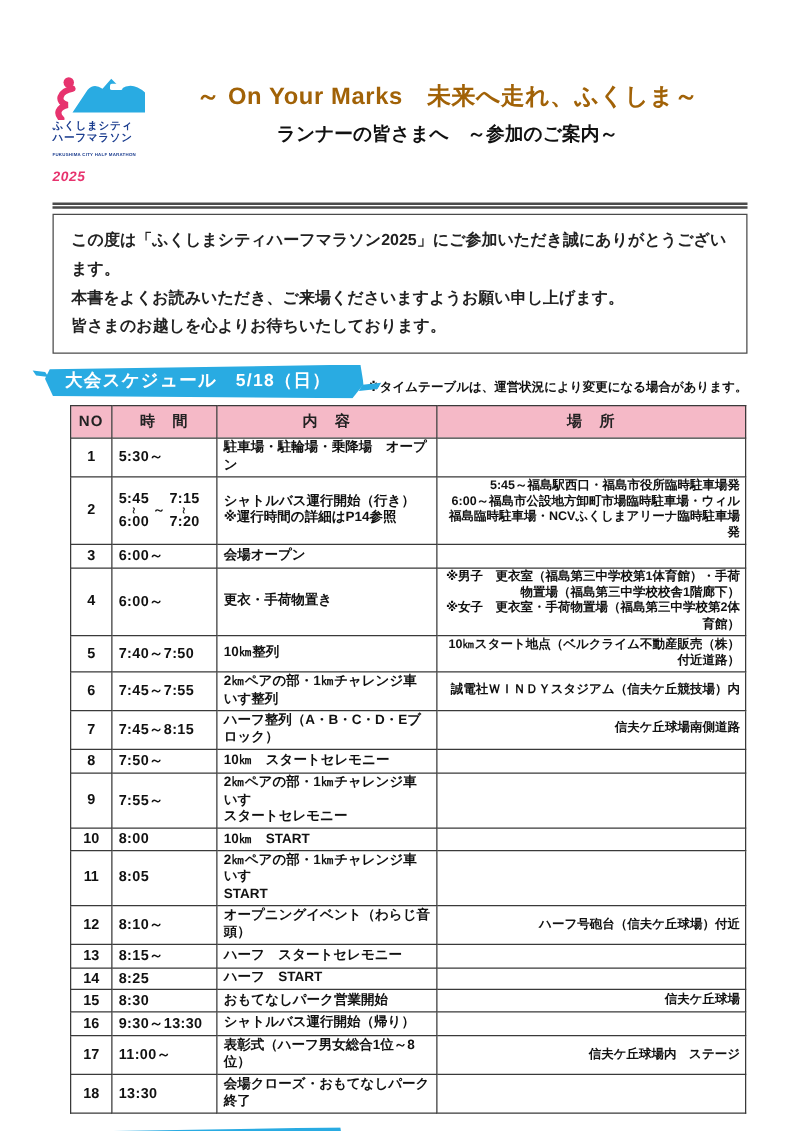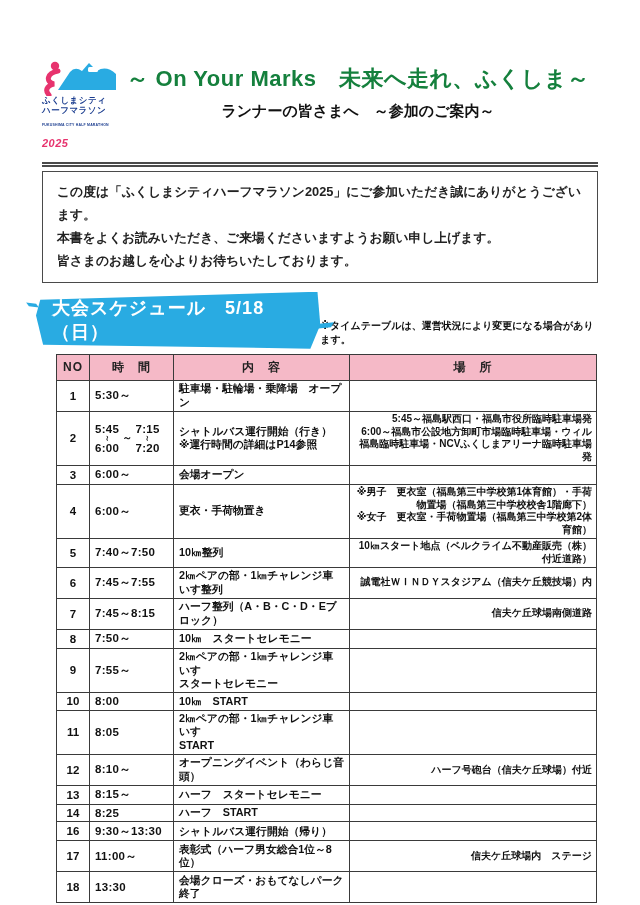--- a/index.html
+++ b/index.html
@@ -11,32 +11,32 @@
     color:#1a1a1a; padding:56px 42px 0 42px; position:relative;
   }
   
   .hdr { display:flex; align-items:flex-start; }
   .logo { width:76px; flex:0 0 76px; text-align:left; margin-top:2px; }
   .logo svg { display:block; margin:0 auto; }
   .logo-jp { color:#1B3D8F; font-weight:bold; font-size:8.5px; line-height:1.15; letter-spacing:.5px; }
   .logo-sub { color:#1B3D8F; font-size:3.5px; font-weight:bold; letter-spacing:.2px; display:inline-block; vertical-align:middle; }
   .logo-year { color:#E7336E; font-size:11px; font-weight:bold; font-style:italic; display:inline-block; vertical-align:middle; letter-spacing:.5px; }
   .titles { flex:1; text-align:center; padding-top:8px; }
-  .title { font-size:22px; font-weight:bold; letter-spacing:.5px; color:#15803d; }
+  .title { font-size:19px; font-weight:bold; letter-spacing:.5px; color:#a16207; }
   .subtitle { font-size:15px; font-weight:bold; margin-top:8px; color:#111; }
   .dbl-rule { margin-top:10px; height:5px; border-top:2px solid #4a4a4a; border-bottom:2px solid #4a4a4a; }
   
   .intro-box { border:1.5px solid #4a4a4a; margin-top:4px; padding:8px 14px 10px 14px; }
   .intro-box p { font-size:12.8px; font-weight:600; line-height:1.8; color:#222; }
   
   .sec-row { display:flex; justify-content:space-between; align-items:flex-end; margin-top:9px; margin-left:-6px; }
   .badge-wrap { position:relative; display:inline-block; }
   .badge {
     display:inline-block; background:#29ABE2; color:#fff; font-weight:bold;
-    font-size:18px; letter-spacing:1px; padding:4px 26px 5px 16px;
+    font-size:14px; letter-spacing:1px; padding:4px 26px 5px 16px;
     clip-path:polygon(1.5% 14%, 99% 0%, 100% 58%, 96.5% 100%, 2.5% 93%, 0% 42%);
   }
   .badge-fleck { position:absolute; right:-12px; top:55%; width:14px; height:5px; background:#29ABE2;
     transform:skewX(-35deg) rotate(-6deg); }
   .badge-fleck2 { position:absolute; left:-8px; top:20%; width:9px; height:4px; background:#29ABE2;
     transform:skewX(40deg) rotate(8deg); }
   .sched-note { font-size:10px; font-weight:bold; color:#111; padding-bottom:2px; }
   
   table.sched { border-collapse:collapse; margin:5px 16px 0 14px; width:540px; table-layout:fixed;padding-left:24px; }
   .sched th {
@@ -202,20 +202,26 @@
           <td class="c-content">ハーフ　スタートセレモニー</td>
           <td class="c-place"></td>
         </tr>
         <tr>
           <td class="c-no">14</td>
           <td class="c-time">8:25</td>
           <td class="c-content">ハーフ　START</td>
           <td class="c-place"></td>
         </tr>
         <tr>
+          <td class="c-no">15</td>
+          <td class="c-time">8:30</td>
+          <td class="c-content">おもてなしパーク営業開始</td>
+          <td class="c-place">信夫ケ丘球場</td>
+        </tr>
+        <tr>
           <td class="c-no">16</td>
           <td class="c-time">9:30～13:30</td>
           <td class="c-content">シャトルバス運行開始（帰り）</td>
           <td class="c-place"></td>
         </tr>
         <tr>
           <td class="c-no">17</td>
           <td class="c-time">11:00～</td>
           <td class="c-content">表彰式（ハーフ男女総合1位～8位）</td>
           <td class="c-place">信夫ケ丘球場内　ステージ</td>

